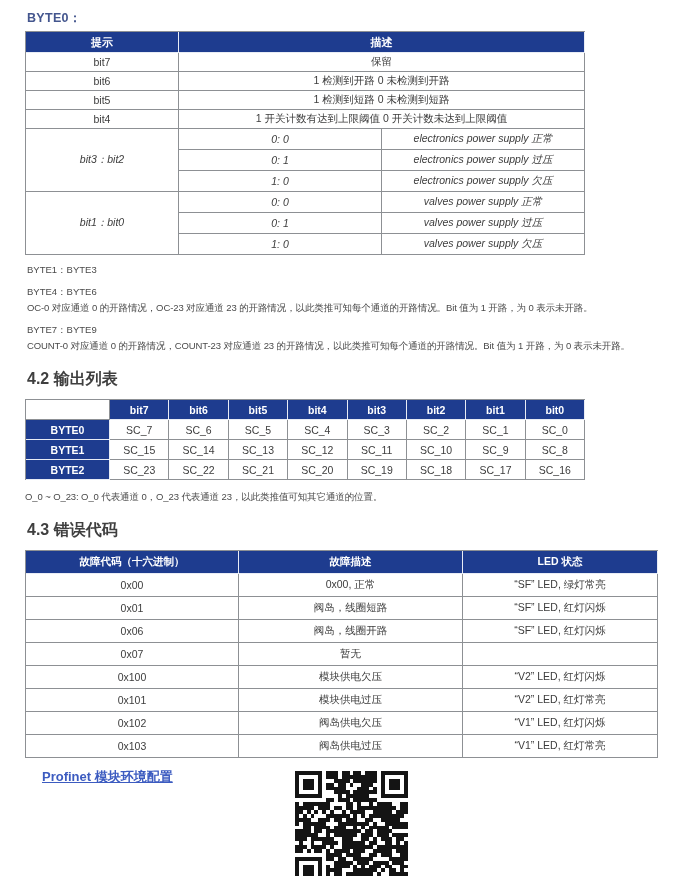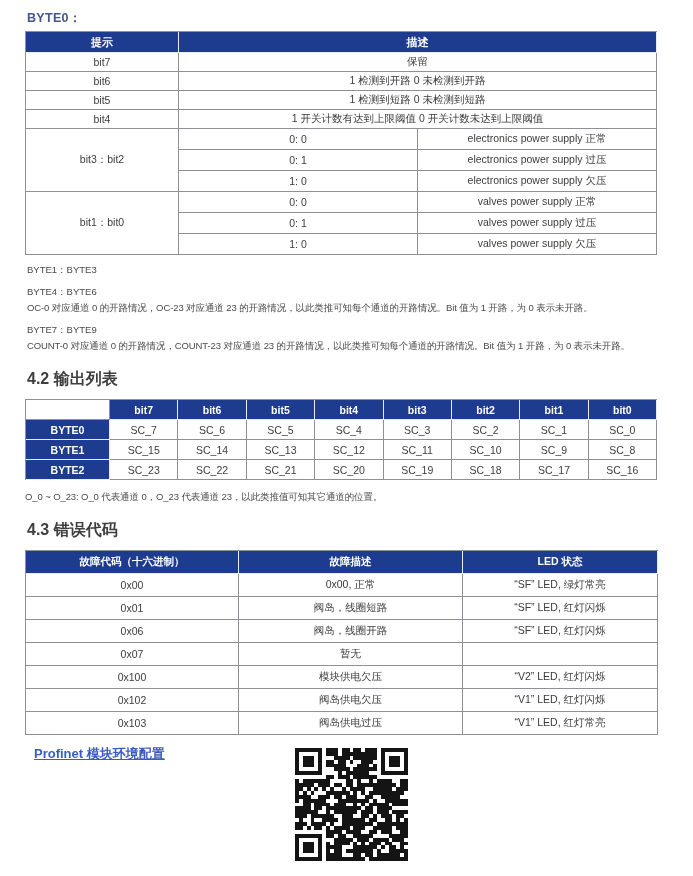--- a/index.html
+++ b/index.html
@@ -6,45 +6,45 @@
   html,body { background:#ffffff; }
   body {
     width:693px; height:876px;
     font-family:"Liberation Sans","DejaVu Sans",sans-serif;
     color:#3c3c3c; position:relative; overflow:hidden;
   }
   .page { padding:8px 36px 0 25px; width:693px; }
 
   .doc-title { color:#44568e; font-size:12.5px; font-weight:bold; margin:2px 0 4px 2px; letter-spacing:.3px; }
 
-  table { border-collapse:separate; border-spacing:0; table-layout:fixed; width:632px;
+  table { border-collapse:separate; border-spacing:0; table-layout:fixed; width:560px;
           border-top:1px solid #8d9094; border-left:1px solid #8d9094; }
   td,th { border-right:1px solid #8d9094; border-bottom:1px solid #8d9094;
           text-align:center; vertical-align:middle; font-size:10.5px; color:#3c3c3c;
           overflow:hidden; white-space:nowrap; }
   th.blue, td.blue {
     background:#1e3c8f; color:#ffffff; font-weight:600;
     border-right:1px solid #e8ecf5; border-bottom:1px solid #e8ecf5;
   }
   
   .t1 td { height:19px; }
   .t1 th { height:21px; font-size:11px; }
-  .t1 .grp td { height:21px; }
+  .t1 .grp td { height:21px;font-style:italic; }
   
   .t2 td, .t2 th { height:20px; }
   
   .t3 td, .t3 th { height:23px; }
 
   .note { margin-left:2px; }
   .note-title { font-size:9.5px; color:#4a4a4a; margin-top:9px; }
   .note-body  { font-size:9.5px; color:#4a4a4a; margin-top:3px; letter-spacing:-0.1px; }
   .section-h { font-size:16px; font-weight:bold; color:#3f3f3f; margin:16px 0 9px 2px; }
 
   .footer { position:relative; height:126px; margin-top:9px; }
-  .footer-link { display:inline-block; margin-left:9px; font-size:13px; font-weight:600; color:#3c5bc0; }
+  .footer-link { display:inline-block; margin-left:17px; font-size:13px; font-weight:600; color:#3c5bc0; }
   .footer-caption { margin:5px 0 0 62px; font-size:10.5px; color:#4a4a4a; }
   .qr { position:absolute; left:270px; top:4px; width:113px; height:113px; background:#fff; }
 </style>
 </head>
 <body>
 
 <div class="page">
 
   <div class="doc-title">BYTE0：</div>
 
@@ -190,20 +190,25 @@
     </tr>
     <tr>
       <td>0x07</td>
       <td>暂无</td>
       <td></td>
     </tr>
     <tr>
       <td>0x100</td>
       <td>模块供电欠压</td>
       <td>“V2”  LED, 红灯闪烁</td>
+    </tr>
+    <tr>
+      <td>0x101</td>
+      <td>模块供电过压</td>
+      <td>“V2”  LED, 红灯常亮</td>
     </tr>
     <tr>
       <td>0x102</td>
       <td>阀岛供电欠压</td>
       <td>“V1”  LED, 红灯闪烁</td>
     </tr>
     <tr>
       <td>0x103</td>
       <td>阀岛供电过压</td>
       <td>“V1”  LED, 红灯常亮</td>

